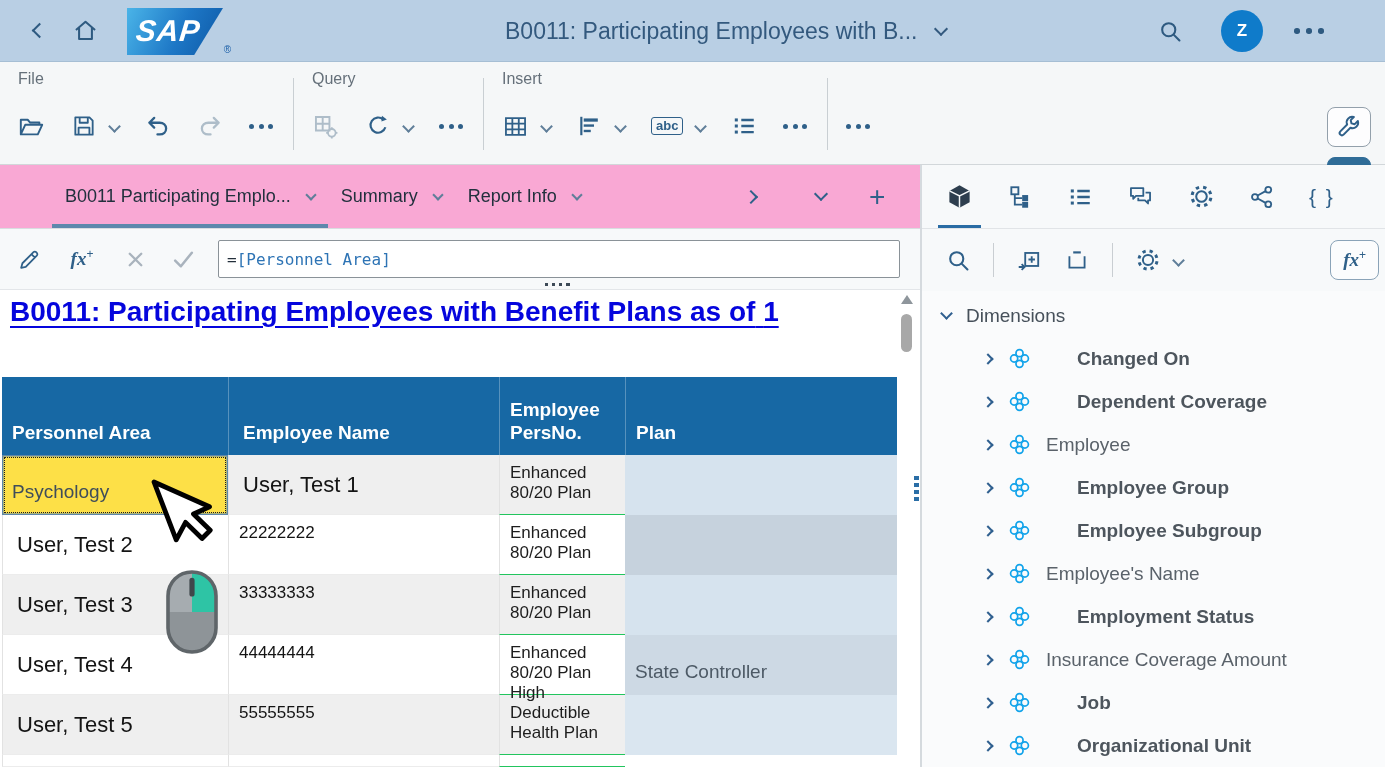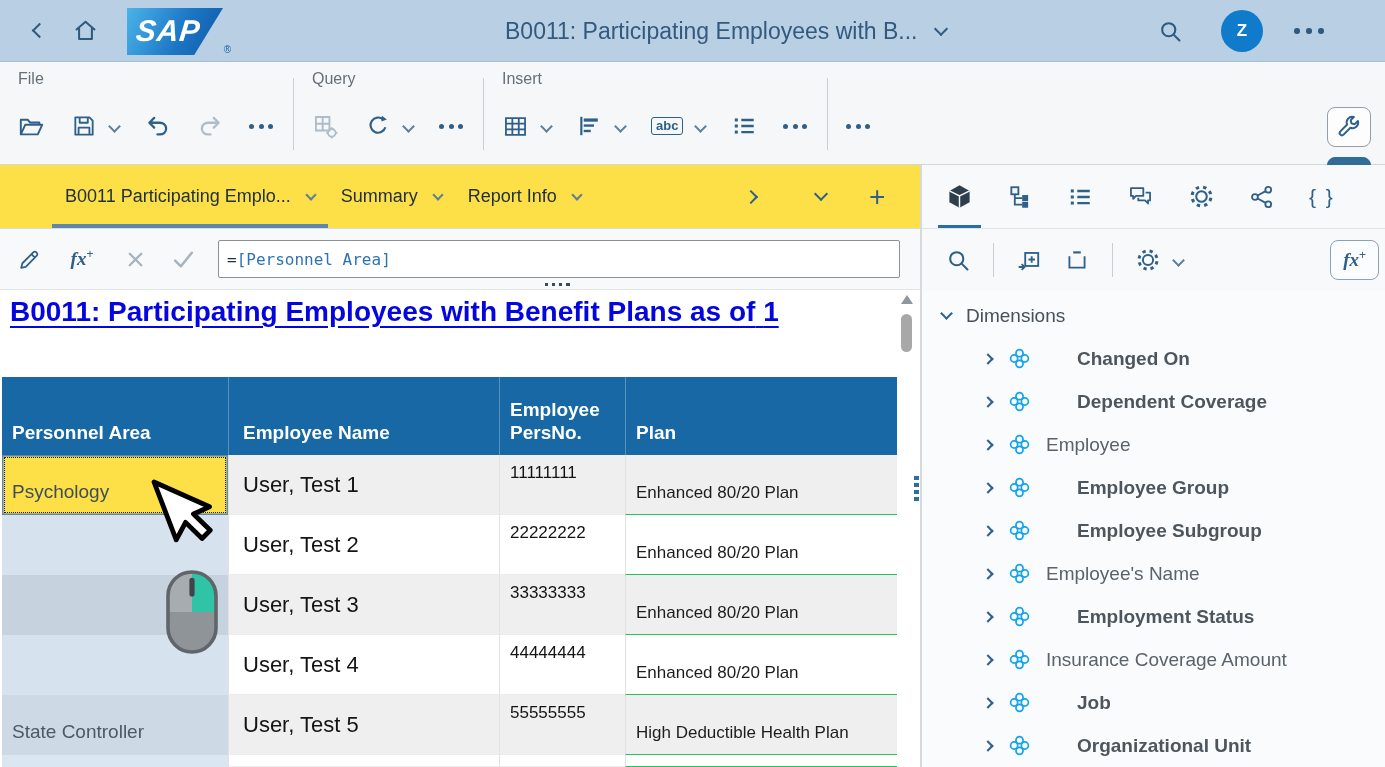--- a/index.html
+++ b/index.html
@@ -55,21 +55,21 @@
   .dsgn .dl{display:flex;align-items:center;padding:0 17px;font-size:18px;color:#2f6089;}
   .dsgn .dd{display:flex;align-items:center;justify-content:center;width:38px;border-left:1px solid #c3ccd3;color:#2f6089;}
   .abcbox{border:1.8px solid #2f6089;border-radius:3px;padding:1px 4px 2px;font-size:13px;font-weight:700;color:#2f6089;line-height:1;}
 
   
   #leftpane{position:absolute;left:0;top:165px;width:920px;height:602px;background:#fff;}
   #vdivider{position:absolute;left:920px;top:165px;width:2px;height:602px;background:#d5dade;}
   #rightpanel{position:absolute;left:922px;top:165px;width:463px;height:602px;background:#fafbfc;}
 
   
-  .tabbar{position:relative;height:64px;background:#fde047;border-bottom:1px solid #d9dde0;
+  .tabbar{position:relative;height:64px;background:#f9a8d4;border-bottom:1px solid #d9dde0;
           display:flex;align-items:flex-end;padding-left:52px;}
   .tab{position:relative;height:100%;display:flex;align-items:center;gap:16px;padding:0 13px;cursor:pointer;}
   .tab .tl{font-size:18px;color:#22303d;}
   .tab .chev{width:8px;height:8px;border-width:2px;color:#5f7e99;margin-top:-4px;}
   .tab.active::after{content:"";position:absolute;left:0;right:0;bottom:0;height:4px;background:#5d88ac;}
   .tab-nav{position:absolute;top:0;height:100%;display:flex;align-items:center;color:#2f6089;cursor:pointer;}
   .plus{font-size:28px;font-weight:400;color:#2f6089;line-height:1;}
 
   
   .fbar{position:relative;height:61px;background:#f7f9fa;border-bottom:1px solid #e3e6e9;
@@ -384,21 +384,20 @@
 
       <div class="wtab">
 
         <div class="hc">Personnel Area</div>
         <div class="hc" style="padding-left:14px;">Employee Name</div>
         <div class="hc">Employee PersNo.</div>
         <div class="hc">Plan</div>
 
         <div class="c1 sel">Psychology</div>
         <div class="cn odd">User, Test 1</div>
-        <div class="cp odd">11111111</div>
         <div class="cpl odd">Enhanced 80/20 Plan</div>
 
         <div class="c1 bgA"></div>
         <div class="cn">User, Test 2</div>
         <div class="cp">22222222</div>
         <div class="cpl">Enhanced 80/20 Plan</div>
 
         <div class="c1 bgB"></div>
         <div class="cn odd">User, Test 3</div>
         <div class="cp odd">33333333</div>

